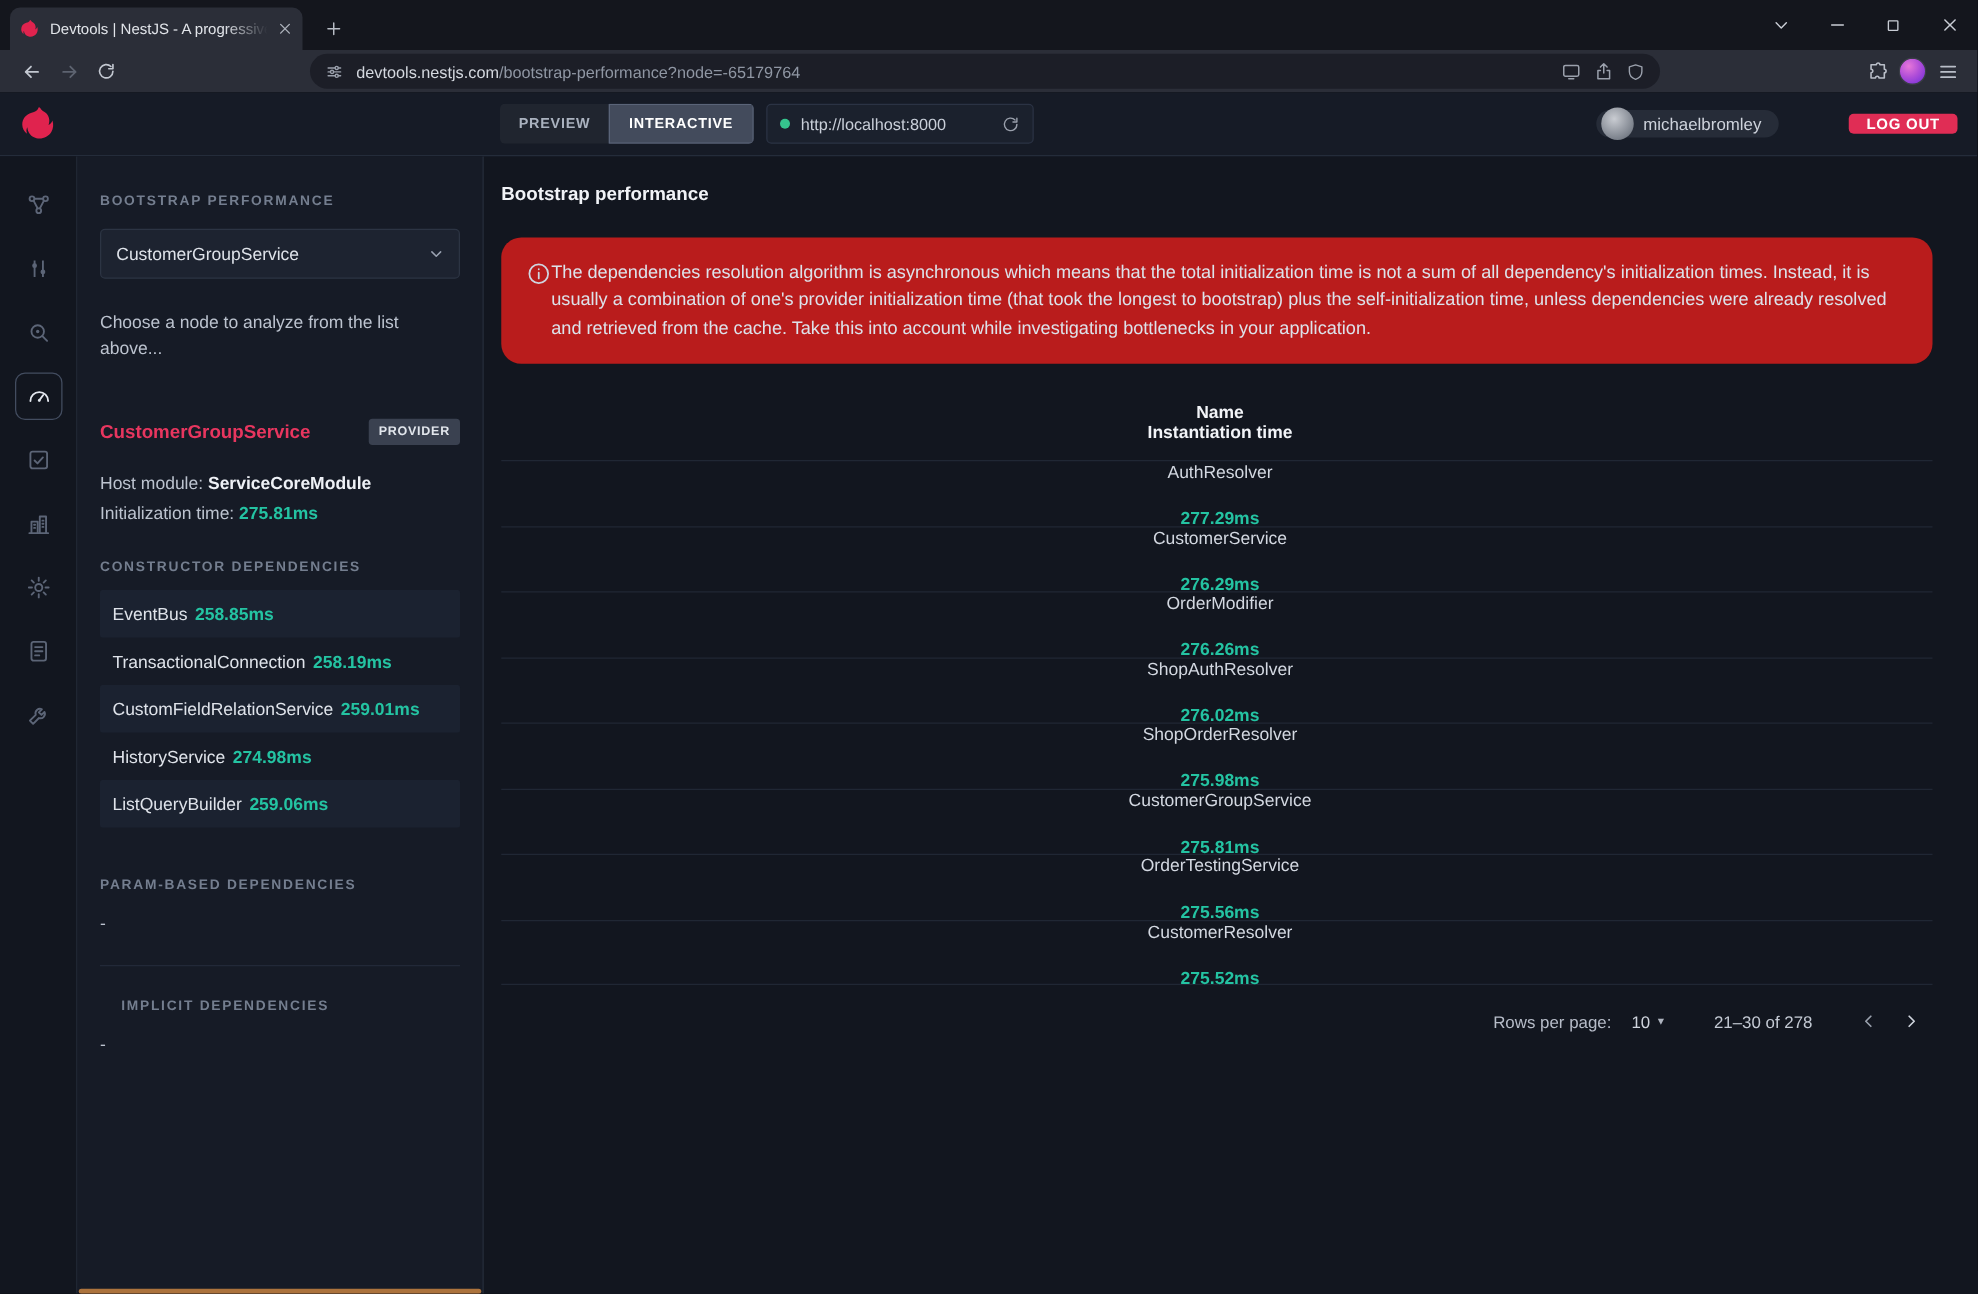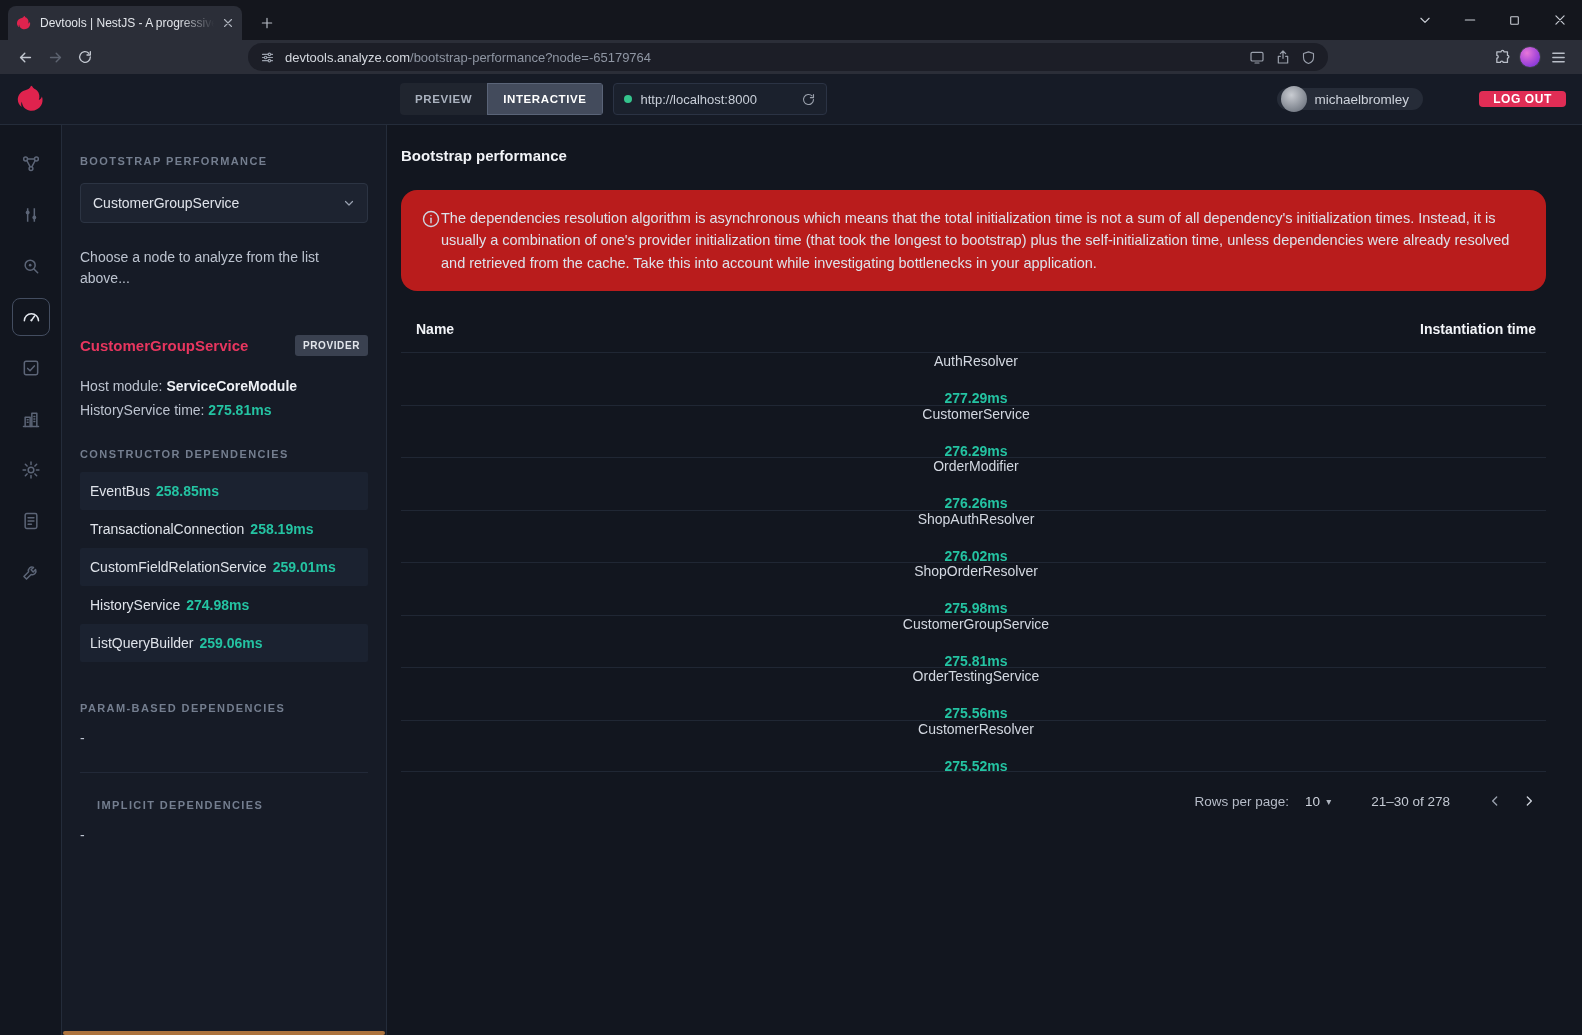--- a/index.html
+++ b/index.html
@@ -100,21 +100,21 @@
   .head-after-divider { margin-top:26px;margin-left:17px; }
 
   
   .main { flex:1; padding:16px 36px 0 14px; overflow:hidden; display:flex; flex-direction:column; }
   .main-title { font-size:15px; font-weight:700; color:#f1f3f7; margin-top:6px; }
   .info-box { margin-top:26px; background:#b91c1c; border-radius:16px; padding:17px 20px; display:flex; }
   .info-icon { color:#cfd5e0; flex:none; margin-top:2px; }
   .info-text { font-size:14.5px; line-height:1.55; color:#dde2ea; }
   .table { margin-top:14px; }
   .table-header { display:flex; align-items:center; justify-content:space-between; padding:16px 10px 15px 15px;
-                  font-weight:700; font-size:14px; color:#f2f4f8; }
+                  font-weight:700; font-size:14px; color:#f2f4f8;flex-direction:column; }
   .table-row { height:52.5px; display:flex; align-items:center; justify-content:space-between;
                padding:0 10px 0 15px; border-top:1px solid #202734;flex-direction:column; }
   .table-row:last-of-type { border-bottom:1px solid #202734; }
   .row-name { color:#d3d8e1; }
   .row-time { color:var(--teal); font-weight:600;margin-top:21px; }
   .pagination { height:58px; display:flex; align-items:center; justify-content:flex-end; font-size:13.5px; color:#b6bcc8; }
   .rpp-value { margin-left:16px; display:flex; align-items:center; gap:6px; color:#cfd4dd; cursor:pointer; }
   .caret { font-size:10px; color:#aeb4bf; }
   .page-range { margin-left:40px; color:#c3c9d3; }
   .page-btn { width:34px; height:34px; display:flex; align-items:center; justify-content:center; cursor:pointer; color:#cfd4dd; }
@@ -198,21 +198,21 @@
     </div>
     <div class="addrbar">
       <span class="addr-icon">
         <svg class="ic" width="15" height="15" viewBox="0 0 24 24" fill="none" stroke="currentColor" stroke-width="1.8" stroke-linecap="round">
             <path d="M4 7h9M17 7h3M4 12h3M11 12h9M4 17h9M17 17h3"></path>
             <circle cx="15" cy="7" r="2"></circle>
             <circle cx="9" cy="12" r="2"></circle>
             <circle cx="15" cy="17" r="2"></circle>
           </svg>
       </span>
-      <span class="addr-url"><span class="addr-domain">devtools.analyze.com</span><span class="addr-path">/bootstrap-performance?node=-65179764</span></span>
+      <span class="addr-url"><span class="addr-domain">devtools.nestjs.com</span><span class="addr-path">/bootstrap-performance?node=-65179764</span></span>
       <span class="addr-icon">
         <svg class="ic" width="16" height="16" viewBox="0 0 24 24" fill="none" stroke="currentColor" stroke-width="1.8" stroke-linecap="round" stroke-linejoin="round">
             <rect x="3" y="5" width="18" height="13" rx="2"></rect>
             <path d="M9 21h6"></path>
           </svg>
       </span>
       <span class="addr-icon">
         <svg class="ic" width="16" height="16" viewBox="0 0 24 24" fill="none" stroke="currentColor" stroke-width="1.8" stroke-linecap="round" stroke-linejoin="round">
             <path d="M12 3v11M8 7l4-4 4 4"></path>
             <path d="M8 11H5v10h14V11h-3"></path>
@@ -349,21 +349,21 @@
 
         <div class="hint">Choose a node to analyze from the list above...</div>
 
         <div class="node-title-row">
           <span class="node-name">CustomerGroupService</span>
           <span class="node-badge">PROVIDER</span>
         </div>
 
         <div class="kv">
           <div><span>Host module: </span><span class="kv-strong">ServiceCoreModule</span></div>
-          <div><span>HistoryService time: </span><span class="kv-teal">275.81ms</span></div>
+          <div><span>Initialization time: </span><span class="kv-teal">275.81ms</span></div>
         </div>
 
         <div class="side-head deps-head">CONSTRUCTOR DEPENDENCIES</div>
         <div class="dep-list">
 
             <div class="dep-item">
               <span class="dep-name">EventBus</span>
               <span class="dep-time">258.85ms</span>
             </div>
 

